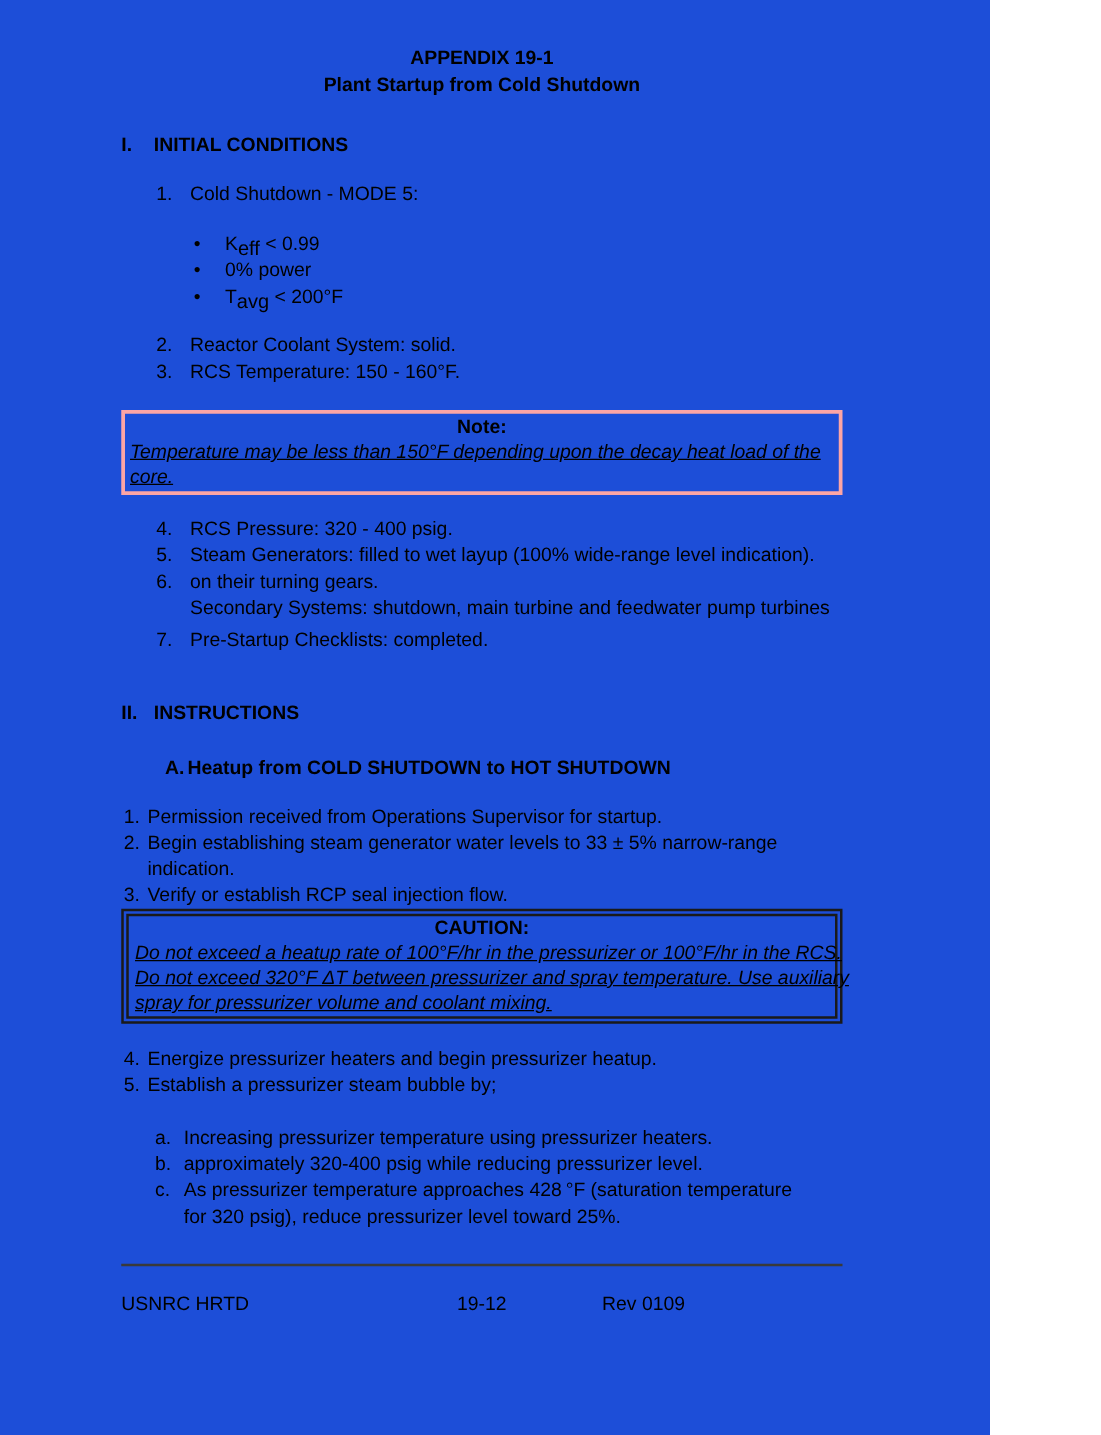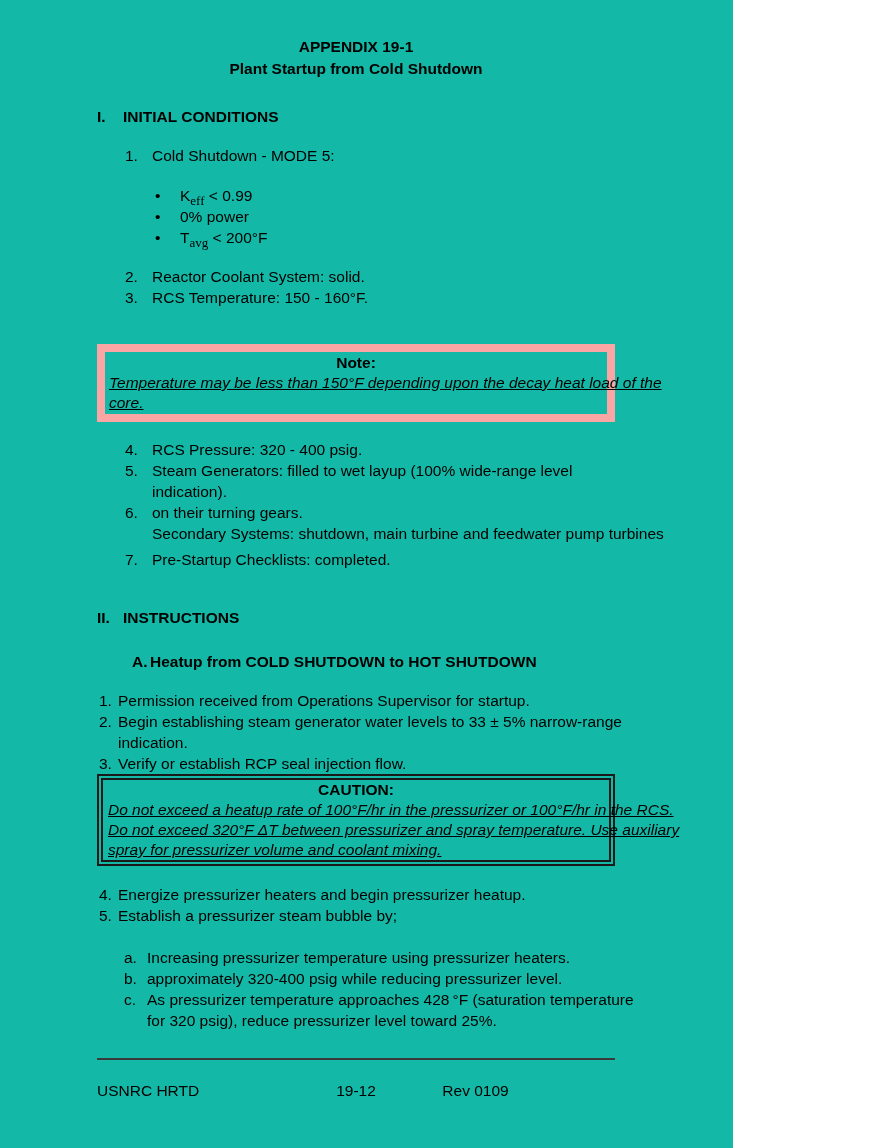--- a/index.html
+++ b/index.html
@@ -1,20 +1,20 @@
 <!DOCTYPE html>
 <html><head>
 <meta charset="utf-8">
 <style>
   html,body { margin:0; padding:0; background:#ffffff; }
   .page {
     position:relative;
-    width:733px; height:1148px;
+    width:792px; height:1148px;
     box-sizing:border-box;
-    background:#14b8a6;
+    background:#1d4ed8;
     color:#000;
     font-family:"Liberation Sans","DejaVu Sans",sans-serif;
     font-size:15.5px;
     line-height:21px;
     padding:36px 118px 0 97px;
     overflow:hidden;
   }
   .doc-title { text-align:center; font-weight:bold; line-height:22px; }
   .sec-heading { display:flex; font-weight:bold; margin-top:26px; }
   .sec-heading .num { flex:0 0 26px; }
@@ -38,25 +38,25 @@
 
   .ha { margin-left:35px; font-weight:bold; margin-top:23px; }
   .ha .num { flex:0 0 18px; }
 
   .mt18 { margin-top:18px; }
   .mt19 { margin-top:19px; }
   .mt17 { margin-top:17px; }
   .mt21 { margin-top:21px; }
   .mt5  { margin-top:5px; }
 
-  sub { font-size:13px; line-height:0;font-family:Liberation Serif, serif; }
+  sub { font-size:16px; line-height:0; }
 
   .notebox {
-    margin-top:36px;
-    border:8px solid #fca5a5;
+    margin-top:20px;
+    border:3px solid #fca5a5;
     padding:1px 4px;
     line-height:20px;
   }
   .cautionbox { border:2px solid #1a1a1a; padding:2px; }
   .caution-inner { border:2px solid #1a1a1a; padding:0 5px; line-height:20px; }
   .box-title { text-align:center; font-weight:bold; }
   .box-body { font-style:italic;text-decoration:underline; }
   .box-body div { white-space:nowrap; }
 
   .footer-rule { margin-top:27px; border-top:2px solid #3a3a3a; }

